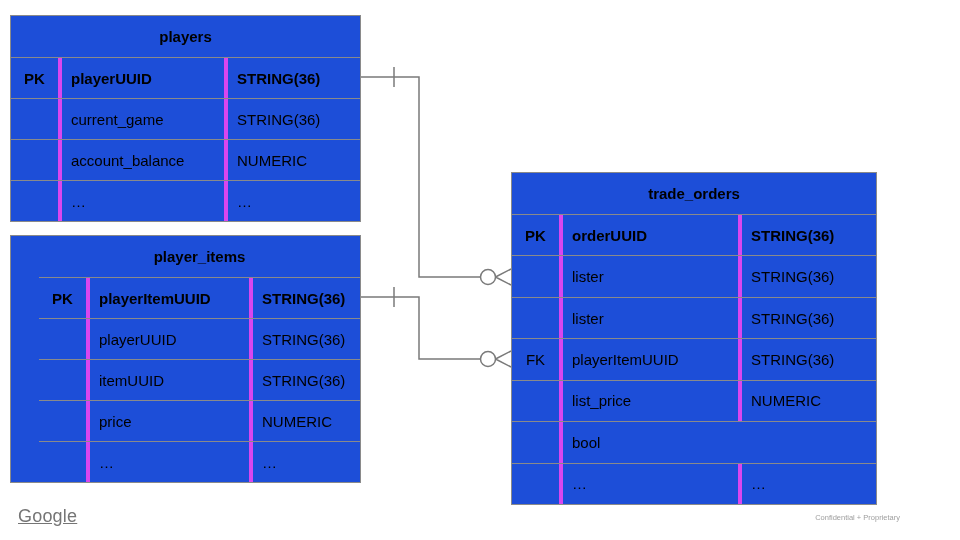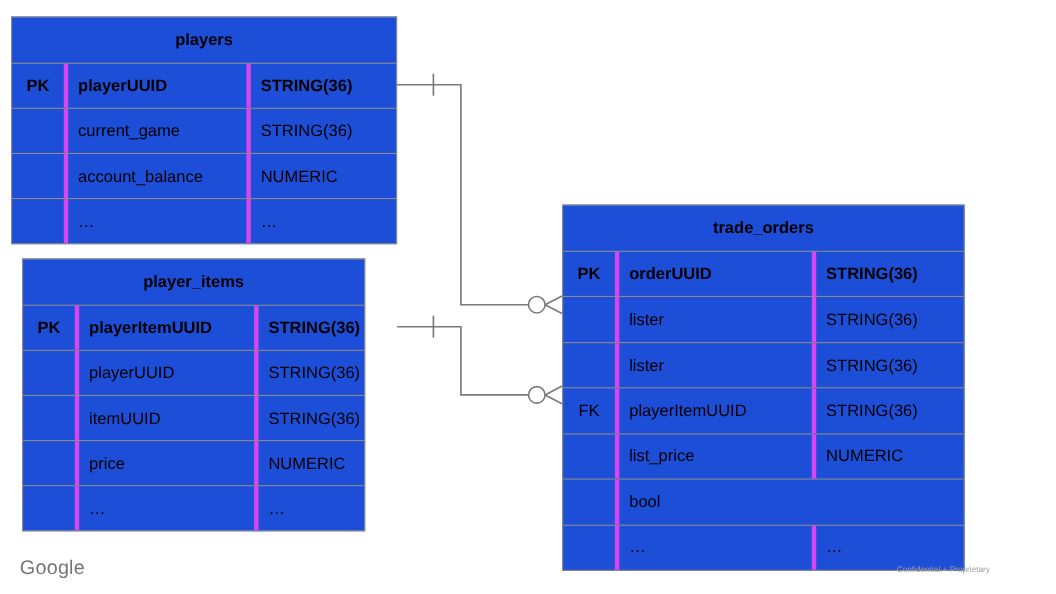--- a/index.html
+++ b/index.html
@@ -42,39 +42,40 @@
   .cell { display: flex; align-items: center; min-width: 0; }
   .cell.c0 { justify-content: center; }
   .cell.c1, .cell.c2 { padding-left: 9px; border-left: 4px solid #d946ef; }
 
   
   #table-players .trow       { grid-template-columns: 47px 166px 1fr; }
   #table-player_items .trow  { grid-template-columns: 47px 163px 1fr; }
   #table-trade_orders .trow  { grid-template-columns: 47px 179px 1fr; }
 
   #table-players      { left: 10px;  top: 15px;  width: 351px; height: 207px; }
-  #table-player_items { left: 20px;  top: 235px; width: 312px; height: 248px; }
-  #table-trade_orders { left: 511px; top: 172px; width: 366px; height: 333px; margin-top: 14px; }
+  #table-player_items { left: 10px;  top: 235px; width: 351px; height: 248px; padding-left: 28px; }
+  #table-trade_orders { left: 511px; top: 172px; width: 366px; height: 333px; }
 
   
   #connector-layer {
     position: absolute;
     left: 0; top: 0;
     width: 960px; height: 540px;
     pointer-events: none;
   }
 
   
   .footer-brand {
     position: absolute;
     left: 18px; top: 506px;
     font-size: 18px;
     font-weight: 500;
     letter-spacing: 0.2px;
     color: #757575;
+    text-decoration: underline;
   }
   .footer-note {
     position: absolute;
     right: 60px; top: 513px;
     font-size: 7.5px;
     color: #9e9e9e;
   }
 </style>
 </head>
 <body>

